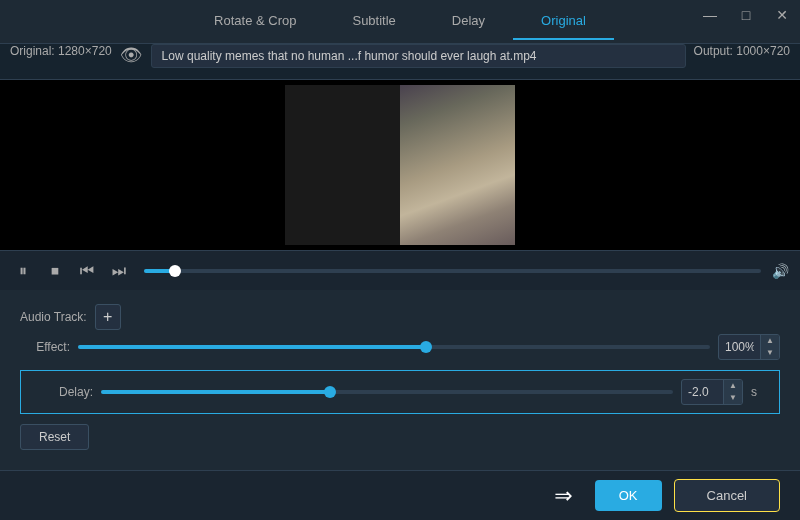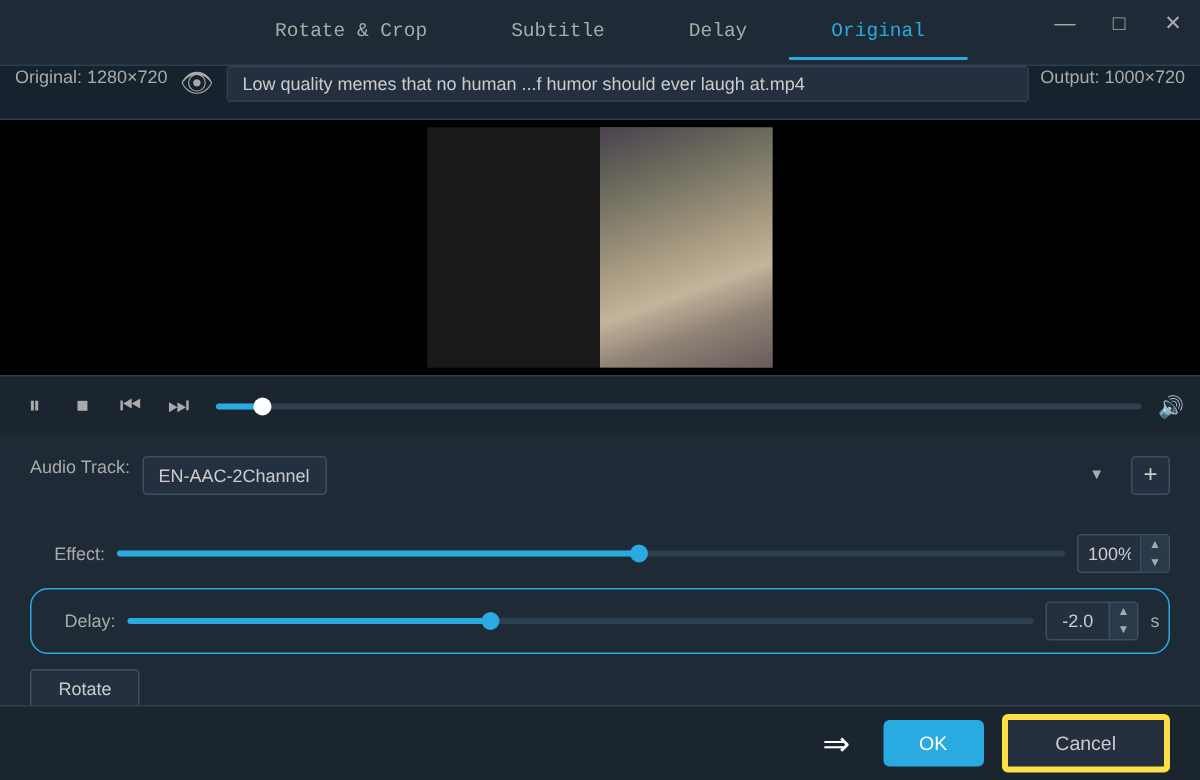--- a/index.html
+++ b/index.html
@@ -17,21 +17,20 @@
     
     .tab-bar {
       display: flex;
       align-items: center;
       background: #1e2a35;
       border-bottom: 1px solid #2e3f50;
       height: 44px;
       padding: 0 20px;
       justify-content: center;
       gap: 0;
-      font-family: Liberation Mono, monospace;
     }
     .tab {
       padding: 10px 28px;
       cursor: pointer;
       color: #aaa;
       font-size: 13px;
       border-bottom: 2px solid transparent;
       white-space: nowrap;
     }
     .tab.active {
@@ -199,22 +198,23 @@
       cursor: pointer;
     }
 
     
     .audio-settings {
       background: #1e2a35;
       padding: 14px 20px 10px 20px;
     }
     .audio-track-row {
       display: flex;
+      align-items: center;
       gap: 8px;
-      margin-bottom: 26px;
+      margin-bottom: 4px;
     }
     .audio-track-label {
       color: #aaa;
       font-size: 12px;
       white-space: nowrap;
     }
     .audio-track-select {
       flex: 1;
       background: #243040;
       border: 1px solid #3a4f62;
@@ -293,21 +293,20 @@
       overflow: hidden;
       width: 62px;
     }
     .slider-value {
       flex: 1;
       background: transparent;
       border: none;
       color: #ccc;
       font-size: 12px;
       padding: 3px 6px;
-      text-align: center;
       width: 40px;
     }
     .spinner-btns {
       display: flex;
       flex-direction: column;
       border-left: 1px solid #3a4f62;
     }
     .spin-btn {
       background: #2a3a4a;
       border: none;
@@ -320,22 +319,22 @@
       line-height: 1;
     }
     .unit-label {
       color: #aaa;
       font-size: 12px;
     }
 
     
     .delay-section {
       border: 1px solid #29abe2;
-      border-radius: 12px;
-      padding: 8px 6px;
+      border-radius: 0;
+      padding: 8px 22px;
       margin-bottom: 10px;
     }
 
     
     .reset-btn {
       background: #243040;
       border: 1px solid #3a4f62;
       color: #ccc;
       padding: 5px 18px;
       font-size: 12px;
@@ -367,21 +366,21 @@
       border: none;
       color: #fff;
       padding: 8px 24px;
       font-size: 13px;
       cursor: pointer;
       border-radius: 4px;
       min-width: 60px;
     }
     .cancel-btn {
       background: #243040;
-      border: 4px solid #fde047;
+      border: 1px solid #fde047;
       color: #ccc;
       padding: 8px 32px;
       font-size: 13px;
       cursor: pointer;
       border-radius: 4px;
     }
   </style>
 </head>
 <body>
 
@@ -430,25 +429,20 @@
     <div class="progress-thumb" style="left:5%"></div>
   </div>
 
   <span class="volume-icon">🔊</span>
 </div>
 
 <div class="audio-settings">
   
   <div class="audio-track-row">
     <span class="audio-track-label">Audio Track:</span>
-    <div class="select-wrapper">
-      <select class="audio-track-select">
-        <option>EN-AAC-2Channel</option>
-      </select>
-    </div>
     <button class="add-btn">+</button>
   </div>
 
   
   <div class="slider-row">
     <span class="slider-label">Effect:</span>
     <div class="slider-track">
       <div class="slider-fill" style="width:55%"></div>
       <div class="slider-thumb" style="left:55%"></div>
     </div>
@@ -474,20 +468,20 @@
         <div class="spinner-btns">
           <button class="spin-btn">▲</button>
           <button class="spin-btn">▼</button>
         </div>
       </div>
       <span class="unit-label">s</span>
     </div>
   </div>
 
   
-  <button class="reset-btn">Rotate</button>
+  <button class="reset-btn">Reset</button>
 </div>
 
 <div class="bottom-bar">
   <span class="arrow-icon">⇒</span>
   <button class="ok-btn">OK</button>
   <button class="cancel-btn">Cancel</button>
 </div>
 
 </body></html>

